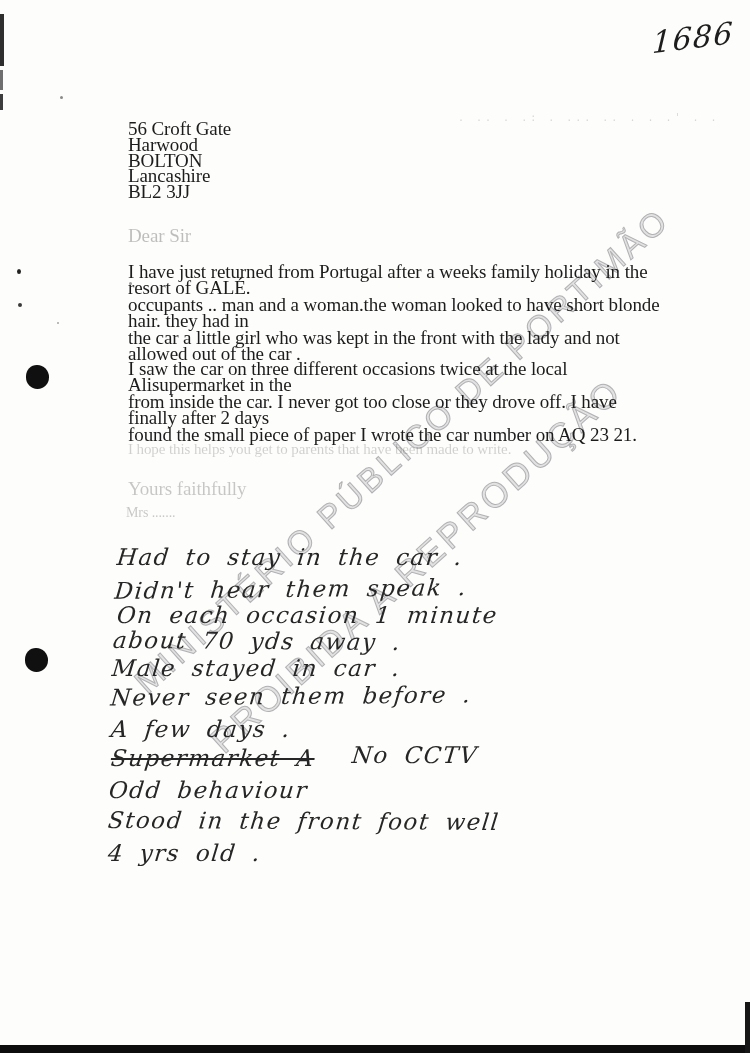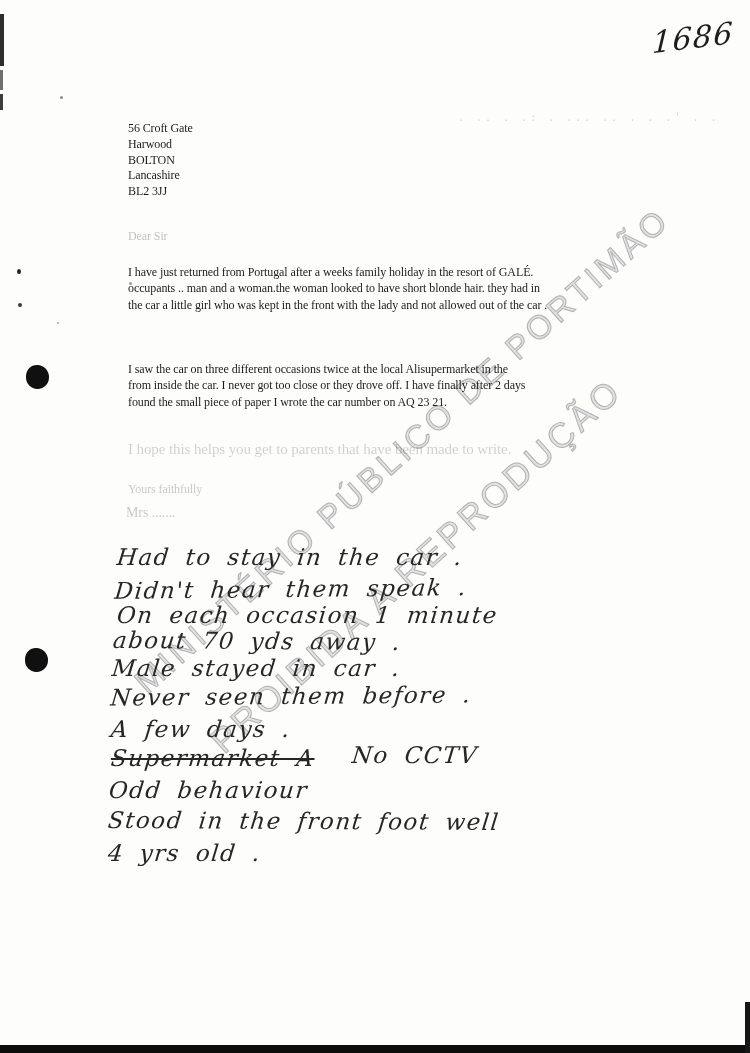--- a/index.html
+++ b/index.html
@@ -18,21 +18,21 @@
   .hole{width:23px;height:24px;background:#101010;border-radius:48% 52% 50% 50%;}
   .hole-1{left:26px;top:365px;}
   .hole-2{left:25px;top:648px;}
   .speck{background:#222;border-radius:50%;}
   .sp1{left:17px;top:269px;width:4px;height:5px;}
   .sp2{left:18px;top:303px;width:4px;height:4px;background:#3a3a3a;}
   .sp3{left:60px;top:96px;width:3px;height:3px;background:#8a8a8a;}
   .sp4{left:129px;top:282px;width:3px;height:3px;background:#9a9a9a;}
   .sp5{left:57px;top:322px;width:2px;height:2px;background:#a5a5a5;}
   
-  .typed{font-size:12px;line-height:16.4px;letter-spacing:-0.1px;color:#1c1c1c;}
+  .typed{font-size:19px;line-height:16.4px;letter-spacing:-0.1px;color:#1c1c1c;}
   .address{left:128px;top:121px;line-height:15.8px;}
   .faded-stamp{left:458px;top:112px;font-size:10px;letter-spacing:3px;color:#b9b9bd;opacity:.55;font-family:"DejaVu Sans Mono",monospace;}
   .salutation{left:128px;top:228px;opacity:.28;filter:blur(.4px);}
   .para{left:128px;width:534px;}
   .para-1{top:264px;}
   .para-2{top:361px;}
   .closing-faint{left:128px;top:441px;font-size:15px;opacity:.20;filter:blur(.5px);}
   .valediction-faint{left:128px;top:481px;opacity:.24;filter:blur(.5px);}
   .signature-faint{left:126px;top:505px;font-size:14px;opacity:.24;filter:blur(.6px);}
   

